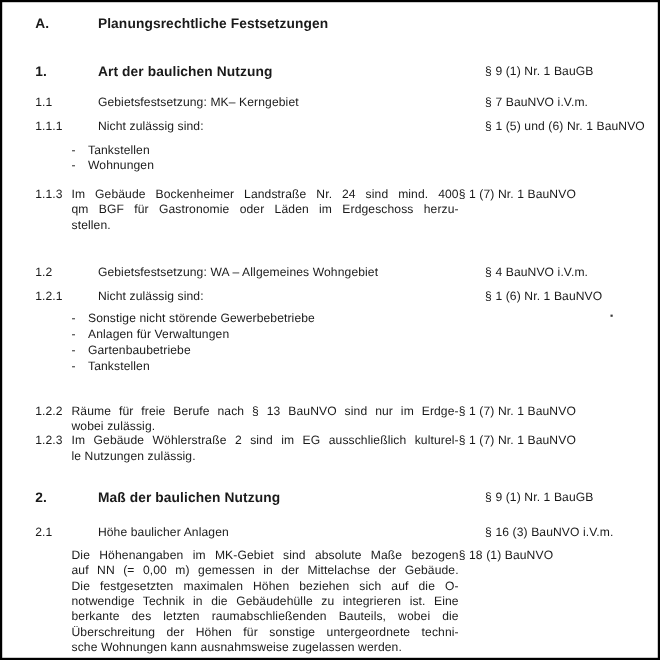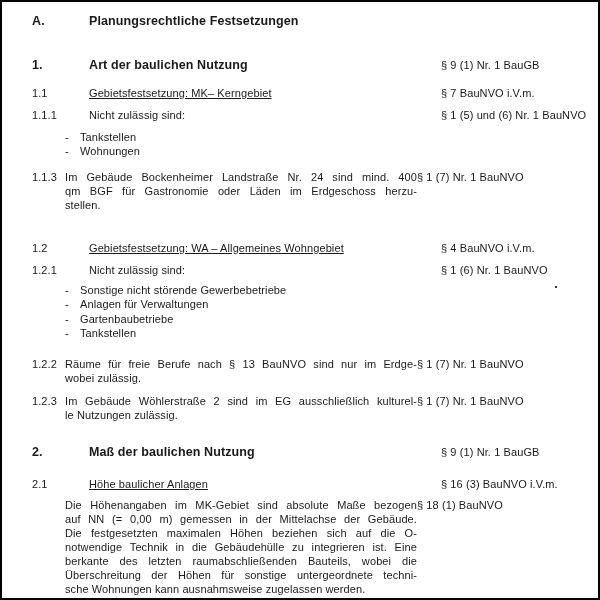--- a/index.html
+++ b/index.html
@@ -21,21 +21,21 @@
     display: flex;
     align-items: flex-start;
     font-size: 11px;
     line-height: 14px;
     letter-spacing: 0.1px;
   }
   .num  { flex: 0 0 33px; white-space: nowrap; }
   .txt  { flex: 0 0 352px; }
   .ref  { flex: 0 0 auto; white-space: nowrap; }
   .b    { font-weight: bold; }
-  .u    { text-decoration: underline; }
+  .u    { }
   .hdr  { font-size: 12.5px; line-height: 15px; }
   .single { white-space: nowrap; padding-left: 24px; }
   .pline {
     white-space: nowrap;
     height: 14px;
     text-align: justify;
     text-align-last: justify;
   }
   .pline.last { text-align-last: left; }
   .li   { display: flex; white-space: nowrap; }
@@ -138,21 +138,21 @@
   <div class="row" style="top:324px">
     <div class="num"></div>
     <div class="txt li">
       <span class="dash">-</span>
       <span>Tankstellen</span>
     </div>
   </div>
 
   <div class="artifact-dot"></div>
 
-  <div class="row" style="top:355px">
+  <div class="row" style="top:365px">
     <div class="num">1.2.2</div>
     <div class="txt">
       <div class="pline">Räume für freie Berufe nach § 13 BauNVO sind nur im Erdge-</div>
       <div class="pline last">wobei zulässig.</div>
     </div>
     <div class="ref">§ 1 (7) Nr. 1 BauNVO</div>
   </div>
 
   <div class="row" style="top:392px">
     <div class="num">1.2.3</div>

